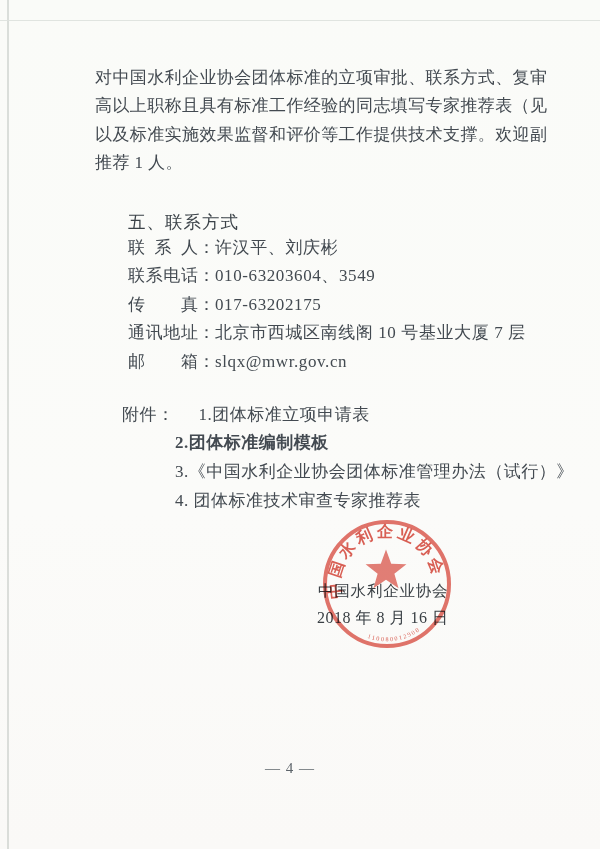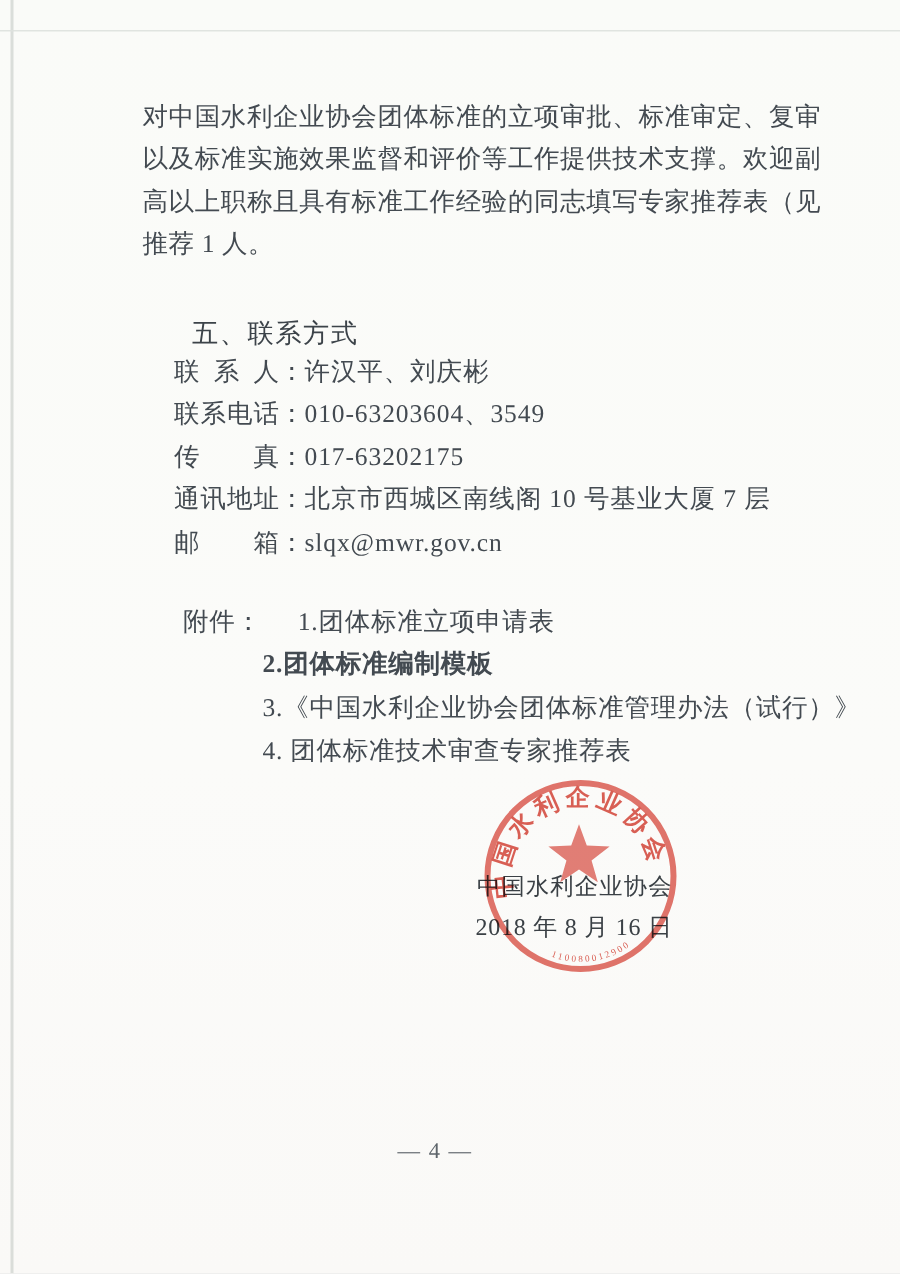--- a/index.html
+++ b/index.html
@@ -21,21 +21,21 @@
     font-size:17px;letter-spacing:.4px;white-space:nowrap;
     text-align:justify;text-align-last:justify;text-justify:inter-ideograph;
   }
   .pline.last{text-align-last:left;}
 
   .heading{
     position:absolute;left:128px;top:210px;
     font-size:17.5px;font-weight:normal;letter-spacing:1px;color:#3c4349;
   }
 
-  .contacts{position:absolute;left:116px;top:234px;}
+  .contacts{position:absolute;left:128px;top:234px;}
   .crow{height:28.4px;line-height:28.4px;font-size:17px;white-space:nowrap;}
   .jlab{display:inline-block;width:70px;text-align:justify;text-align-last:justify;vertical-align:top;}
   .cval{letter-spacing:.6px;}
 
   .att-row{position:absolute;font-size:17px;line-height:23px;white-space:nowrap;letter-spacing:.5px;}
   .att-item1{margin-left:24px;}
 
   .sig-org{
     position:absolute;left:318px;top:581px;
     font-size:15.5px;letter-spacing:.8px;color:#3a4045;z-index:2;
@@ -58,23 +58,23 @@
 </style>
 </head>
 <body>
 
 <div class="page">
 
   <div class="edge-v"></div>
   <div class="edge-h"></div>
 
   <div class="para">
-    <div class="pline">对中国水利企业协会团体标准的立项审批、标准审定、复审</div>
+    <div class="pline">对中国水利企业协会团体标准的立项审批、联系方式、复审</div>
+    <div class="pline">高以上职称且具有标准工作经验的同志填写专家推荐表（见</div>
     <div class="pline">以及标准实施效果监督和评价等工作提供技术支撑。欢迎副</div>
-    <div class="pline">高以上职称且具有标准工作经验的同志填写专家推荐表（见</div>
     <div class="pline last">推荐 1 人。</div>
   </div>
 
   <div class="heading">五、联系方式</div>
 
   <div class="contacts">
     <div class="crow">
       <span class="jlab">联系人</span><span>：</span><span class="cval">许汉平、刘庆彬</span>
     </div>
     <div class="crow">

